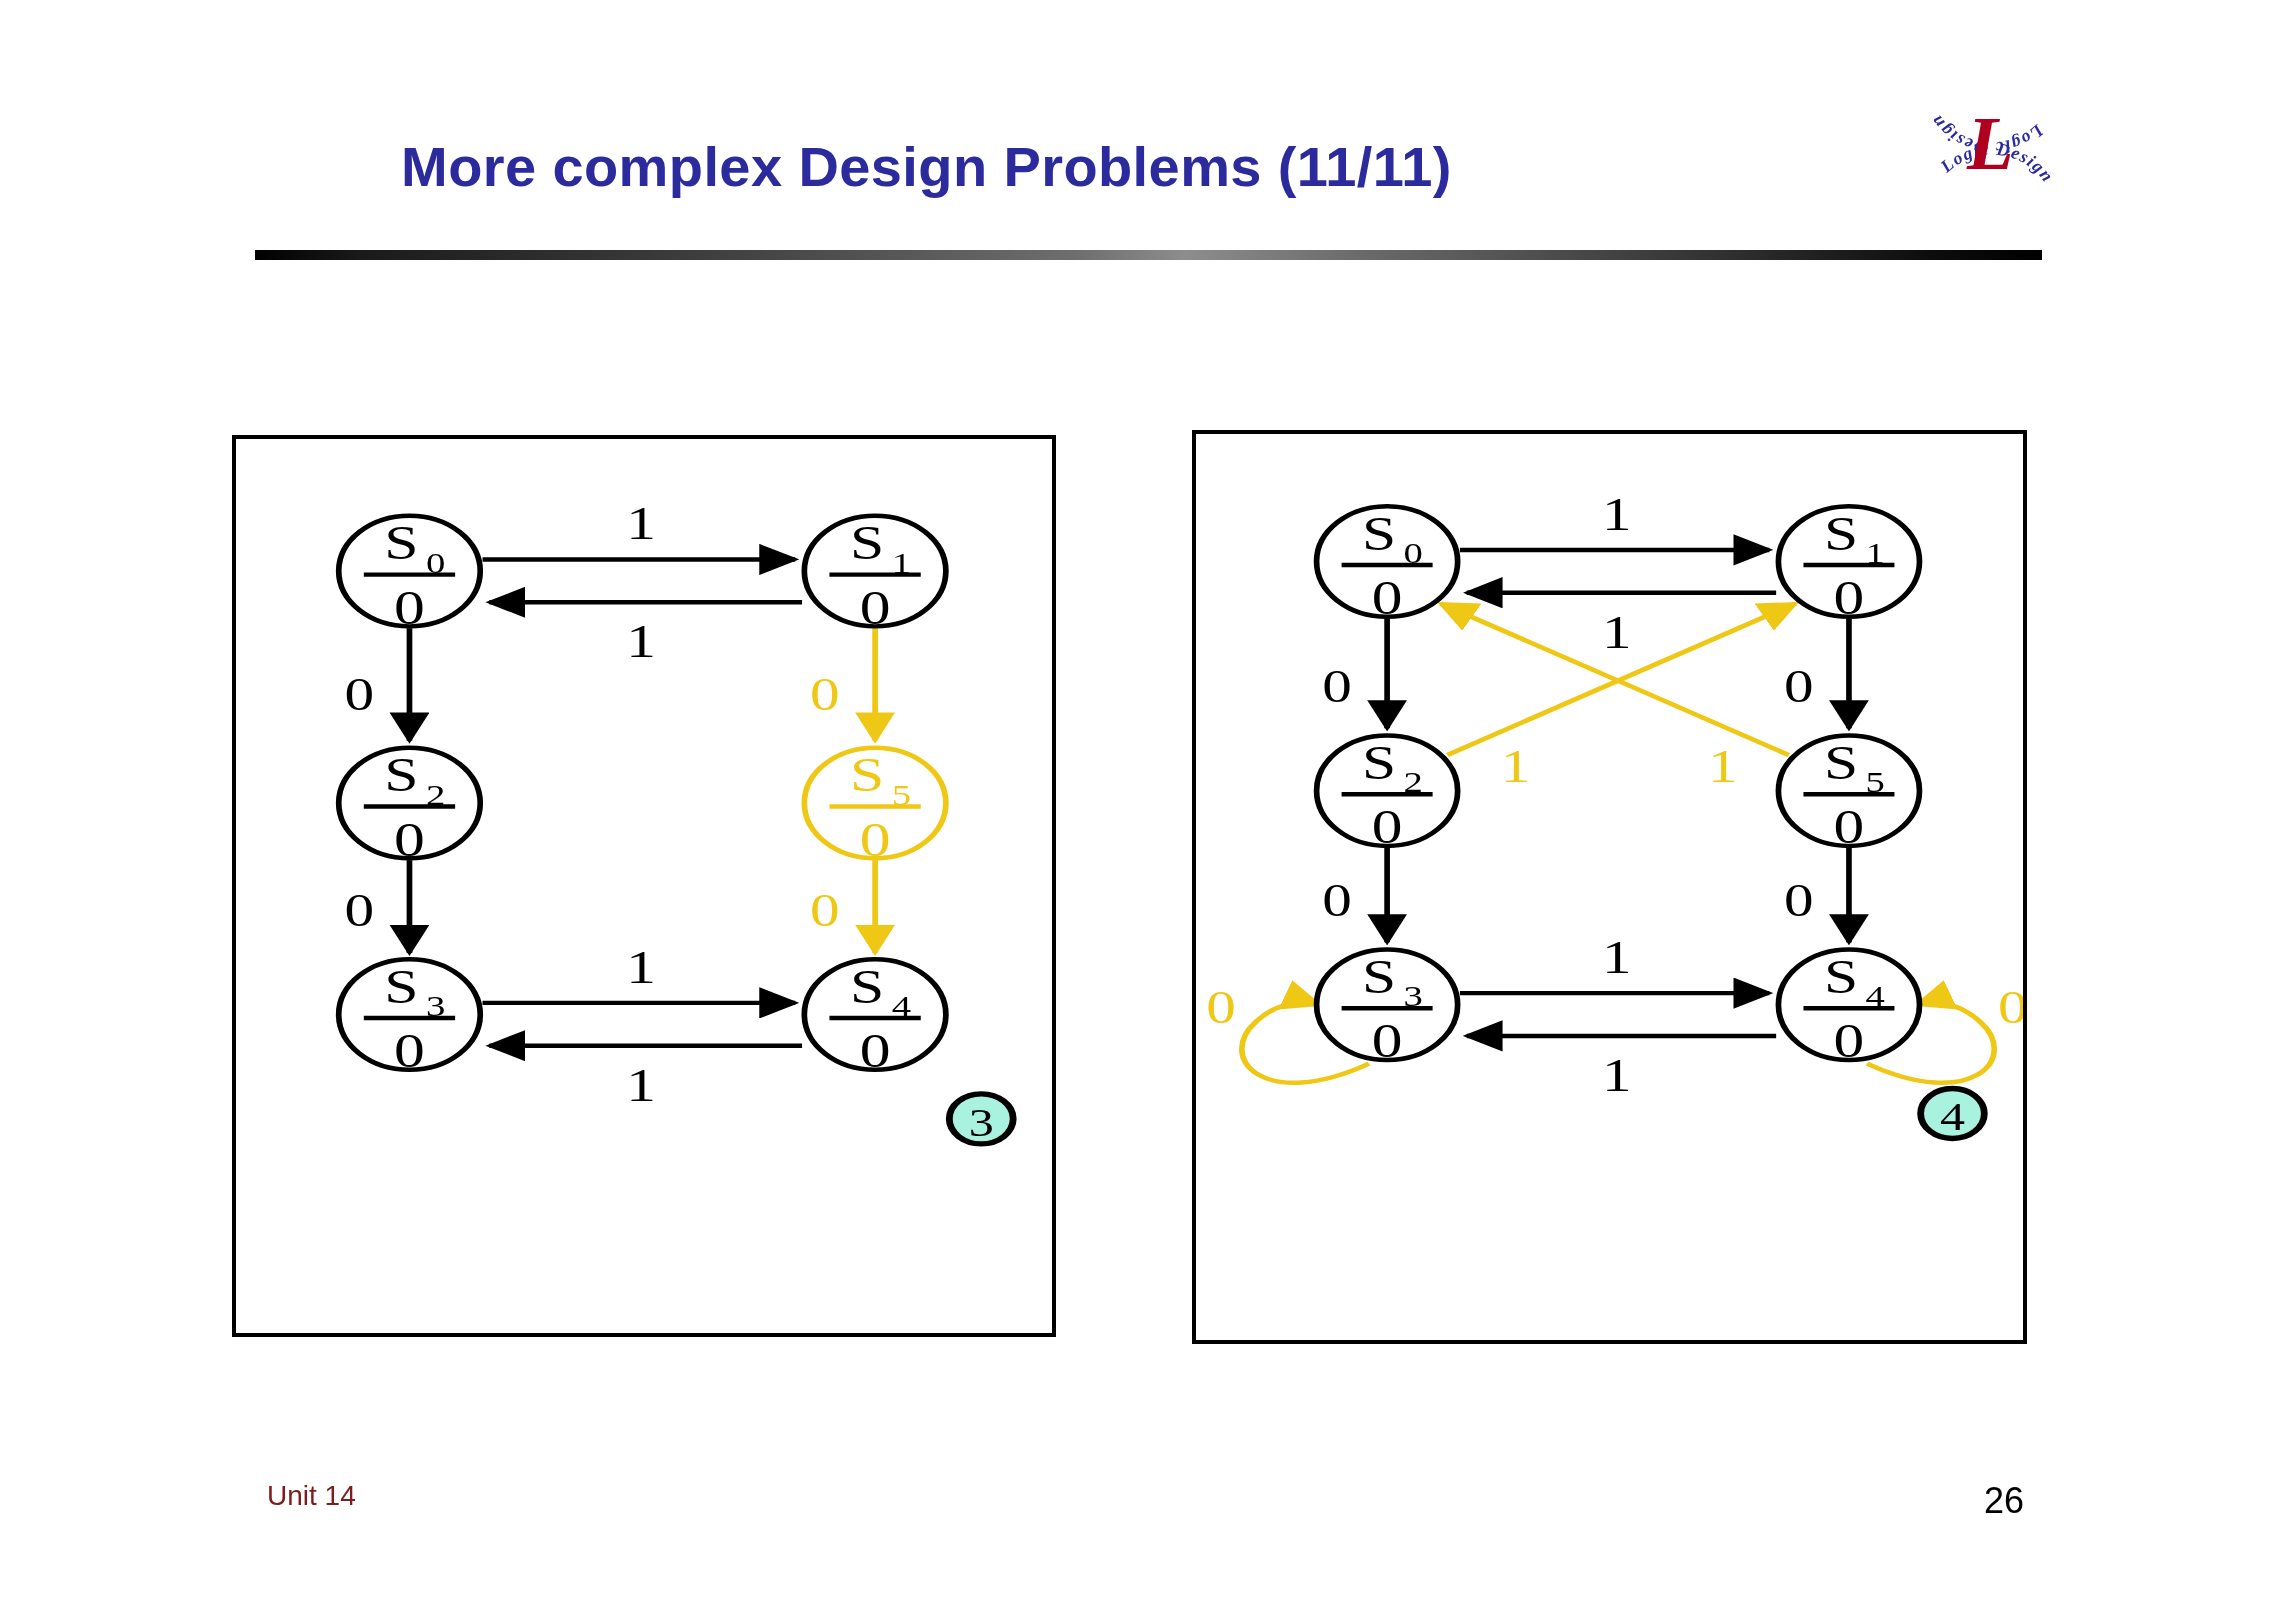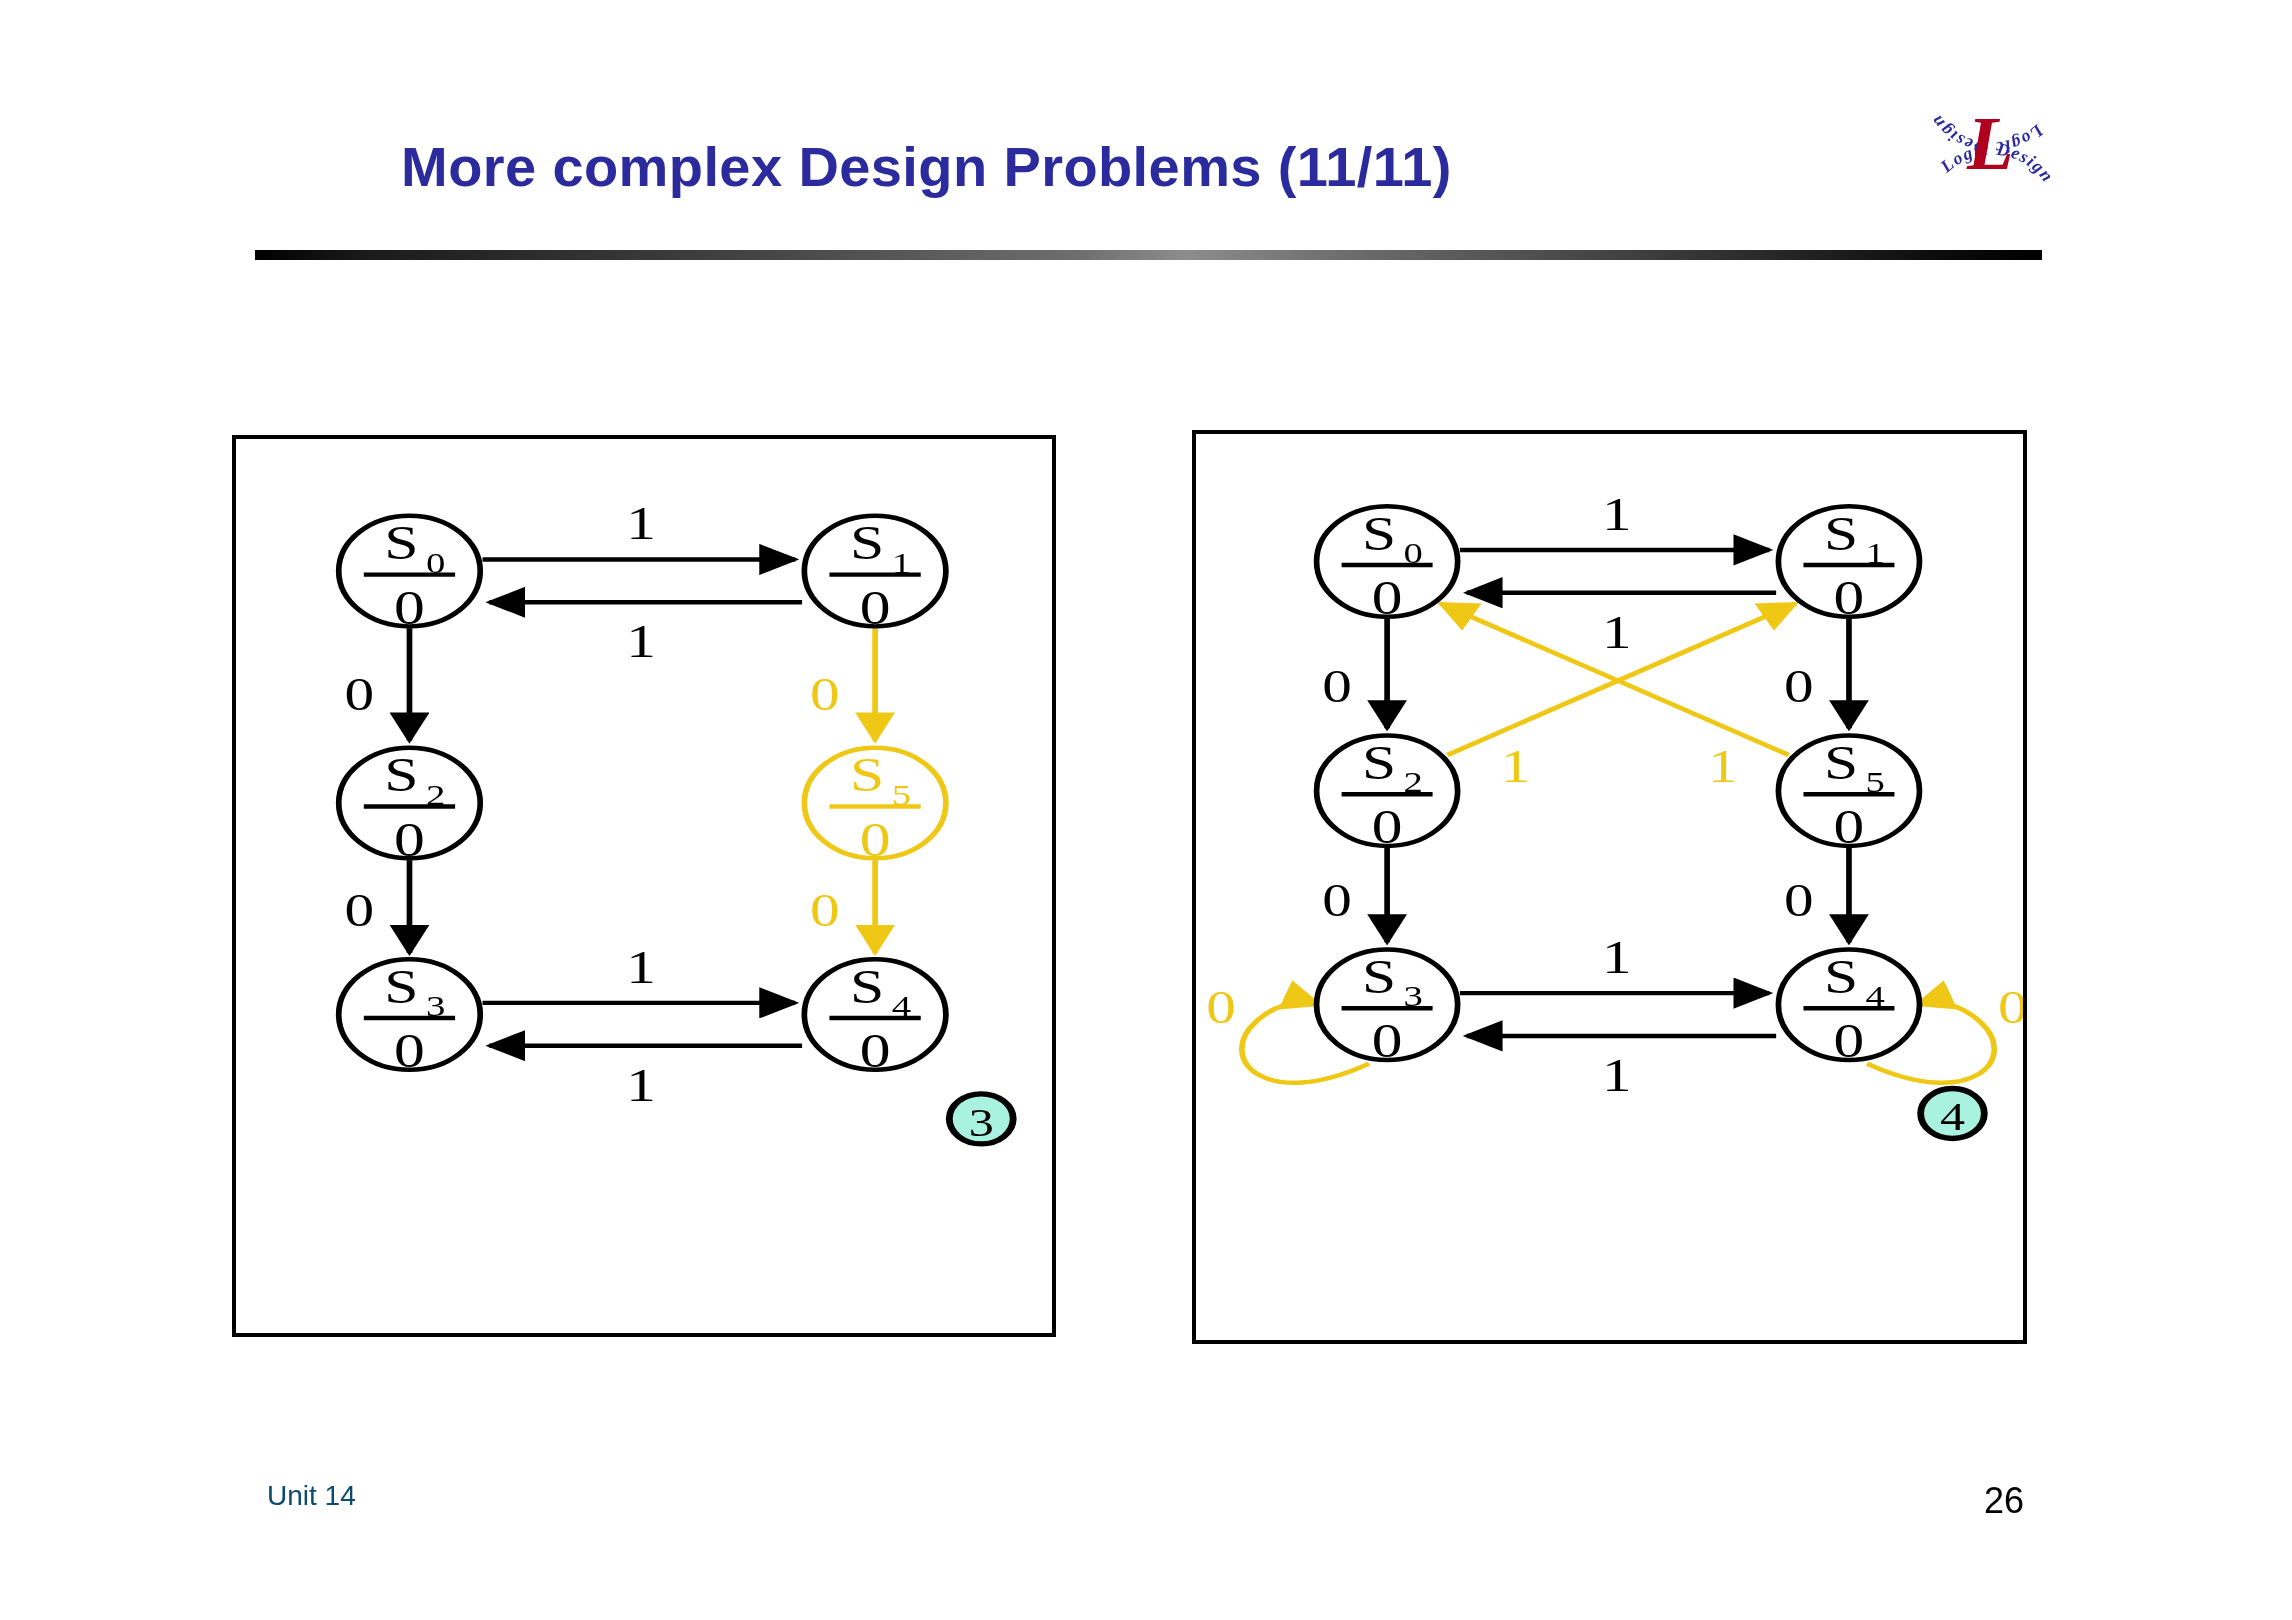--- a/index.html
+++ b/index.html
@@ -59,21 +59,21 @@
   #panel-left  { left: 232px;  top: 435px; width: 824px;  height: 902px; }
   #panel-right { left: 1192px; top: 430px; width: 835px;  height: 914px; }
   .panel-svg { display: block; width: 100%; height: 100%; }
 
   
   #footer-unit {
     position: absolute;
     left: 267px;
     top: 1480px;
     font-size: 28px;
-    color: #0c4a6e;
+    color: #7f1d1d;
     font-family: "Liberation Sans", sans-serif;
   }
   #footer-page {
     position: absolute;
     left: 1984px;
     top: 1480px;
     font-size: 36px;
     color: #000000;
     font-family: "Liberation Sans", sans-serif;
   }

